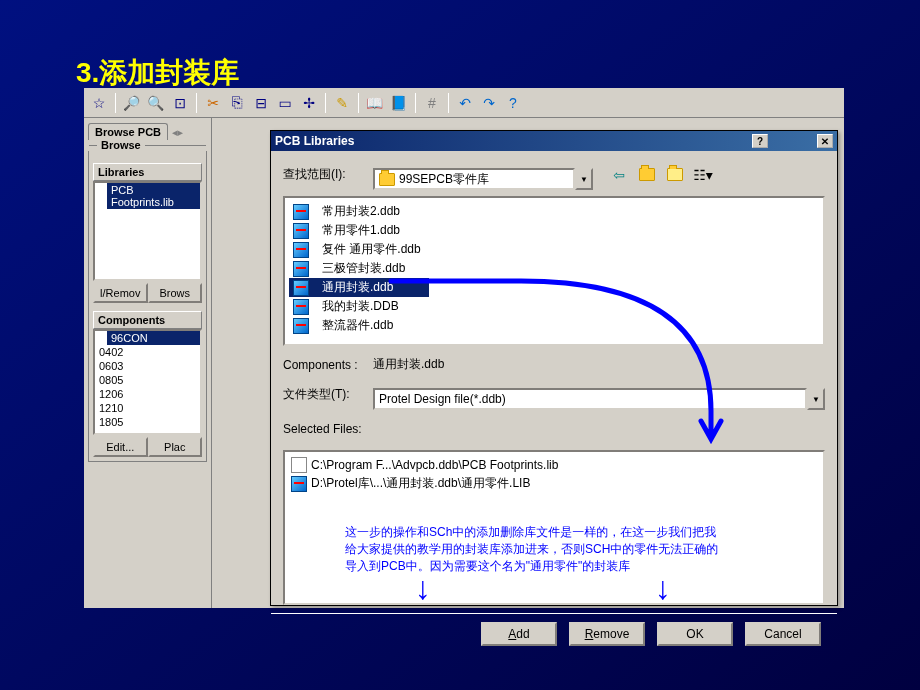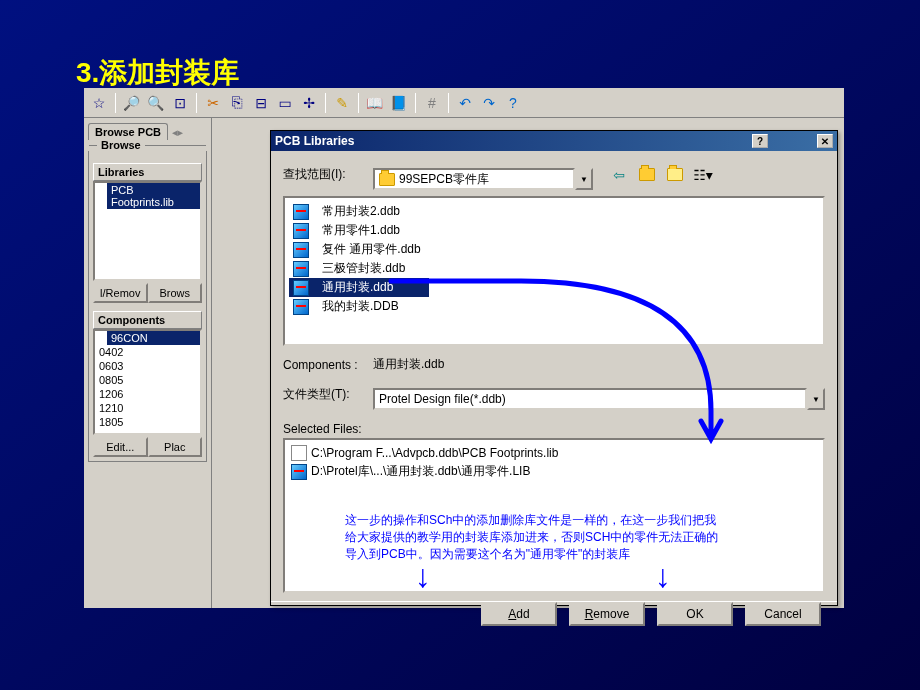--- a/index.html
+++ b/index.html
@@ -34,25 +34,25 @@
     .combo-input { flex: 1; height: 22px; background: #fff; border: 2px inset #d4d0c8; font-size: 12px; padding: 2px 4px; display: flex; align-items: center; gap: 4px; }
     .combo-btn { width: 18px; height: 22px; background: #d4d0c8; border: 2px outset #d4d0c8; display: flex; align-items: center; justify-content: center; font-size: 8px; cursor: pointer; }
     .nav-icons { display: flex; gap: 8px; margin-left: 8px; }
     .nav-icon { width: 20px; height: 20px; cursor: pointer; display: flex; align-items: center; justify-content: center; font-size: 14px; }
     .file-list { background: #fff; border: 2px inset #d4d0c8; height: 150px; padding: 4px; font-size: 12px; display: flex; flex-direction: column; flex-wrap: wrap; align-content: flex-start; overflow: hidden; }
     .file-item { display: flex; align-items: center; gap: 13px; padding: 1px 4px; cursor: pointer; width: 140px; }
     .file-item.selected { background: #0a246a; color: #fff; }
     .file-icon { width: 16px; height: 16px; background: linear-gradient(135deg, #ffcc00, #cc6600); border: 1px solid #996600; flex-shrink: 0; }
     .ddb-icon { width: 16px; height: 16px; background: linear-gradient(135deg, #66ccff, #0066cc); border: 1px solid #004488; flex-shrink: 0; position: relative; }
     .ddb-icon::after { content: ""; position: absolute; left: 2px; top: 5px; width: 10px; height: 2px; background: #ff0000; }
-    .selected-list { background: #fff; border: 2px inset #d4d0c8; height: 155px; padding: 4px; font-size: 12px; margin-top: 2px; position: relative; }
+    .selected-list { background: #fff; border: 2px inset #d4d0c8; height: 155px; padding: 4px; font-size: 12px; margin-top: 14px; position: relative; }
     .sel-item { display: flex; align-items: center; gap: 4px; padding: 1px 2px; }
     .annotation { color: #0000ff; font-size: 12px; line-height: 1.4; }
     .anno-arrow { position: absolute; color: #0000ff; font-size: 32px; font-weight: bold; }
-    .dialog-buttons { display: flex; justify-content: flex-end; gap: 12px; padding: 0 16px; border-top: 1px solid #fff; }
+    .dialog-buttons { display: flex; justify-content: flex-end; gap: 12px; padding: 8px 16px; border-top: 1px solid #fff; }
     .dlg-btn { width: 76px; height: 24px; background: #d4d0c8; border: 2px outset #d4d0c8; font-size: 12px; cursor: pointer; }
     .folder-icon { display: inline-block; width: 16px; height: 13px; background: #ffcc33; border: 1px solid #cc9900; border-radius: 1px; position: relative; }
     .folder-icon::before { content: ""; position: absolute; top: -4px; left: 1px; width: 6px; height: 3px; background: #ffcc33; border: 1px solid #cc9900; border-bottom: none; }
     .curve-arrow { position: absolute; pointer-events: none; }
     .underline { text-decoration: underline; }
   </style>
 </head>
 <body>
 
 <div class="slide-title">3.添加封装库</div>
@@ -161,20 +161,24 @@
           <span>三极管封装.ddb</span>
         </div>
       <div class="file-item selected">
           <span class="ddb-icon"></span>
           <span>通用封装.ddb</span>
         </div>
       <div class="file-item">
           <span class="ddb-icon"></span>
           <span>我的封装.DDB</span>
         </div>
+      <div class="file-item">
+          <span class="ddb-icon"></span>
+          <span>整流器件.ddb</span>
+        </div>
     </div>
 
     <div class="field-row" style="margin-top:10px">
       <span class="field-label">Components :</span>
       <span style="font-size:12px">通用封装.ddb</span>
     </div>
 
     <div class="field-row">
       <span class="field-label">文件类型(T):</span>
       <div class="combo">

